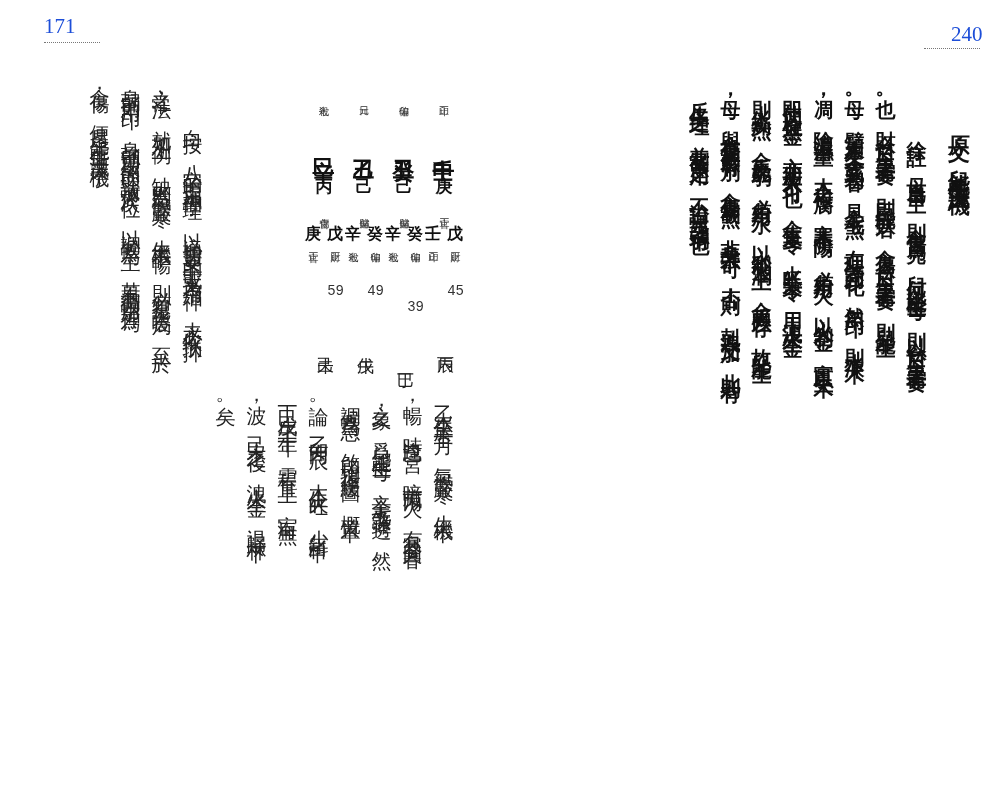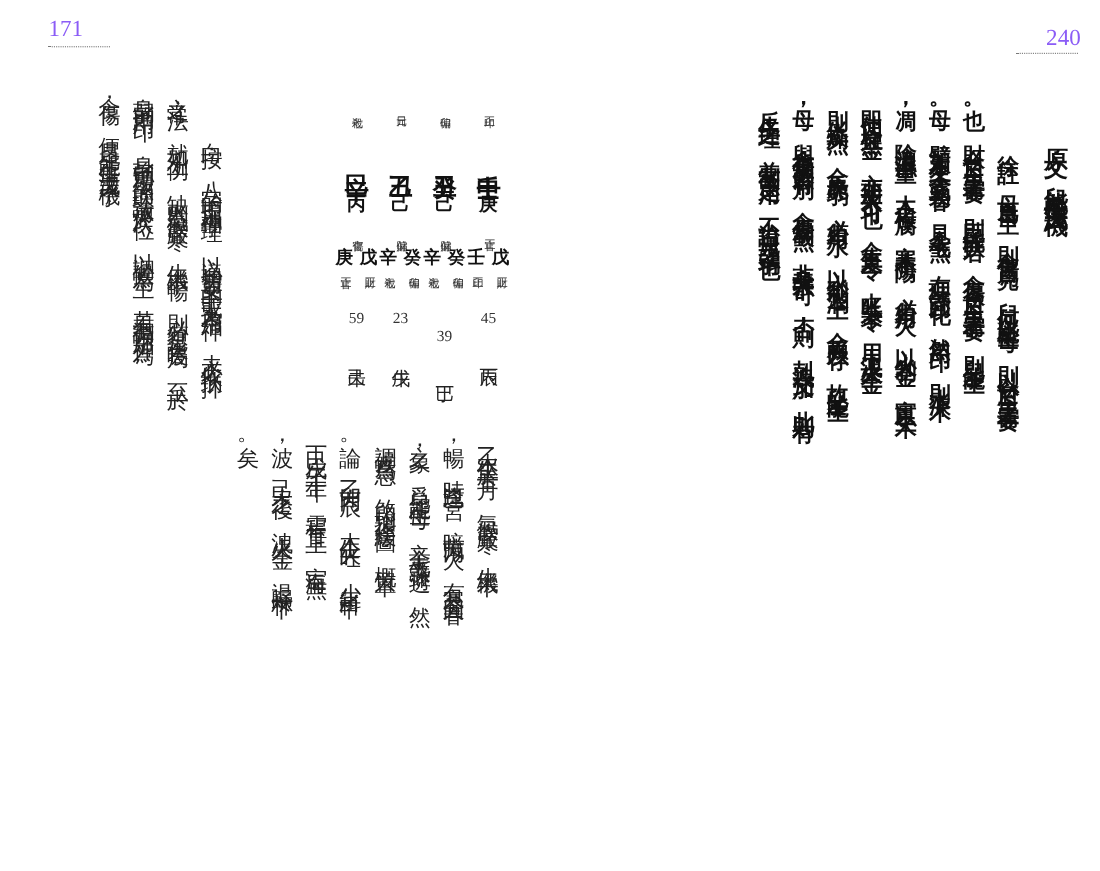--- a/index.html
+++ b/index.html
@@ -1,33 +1,33 @@
 <!DOCTYPE html>
 <html><head>
 <meta charset="utf-8">
 <style>
   html, body { margin:0; padding:0; background:#ffffff; }
   body { width:1000px; height:792px; position:relative; overflow:hidden;
          font-family:"DejaVu Serif","Liberation Serif",serif; color:#111; }
-  .page-num { position:absolute; font-size:21px; font-family:"Liberation Serif","DejaVu Serif",serif; color:#8b5cf6; }
+  .page-num { position:absolute; font-size:21px; font-family:"Liberation Serif","DejaVu Serif",serif; color:#1d4ed8; }
   .page-rule { position:absolute; height:2px; border-top:1px dotted #777; }
   .col { position:absolute; writing-mode:vertical-rl; text-orientation:upright;
          font-size:20px; line-height:26px; letter-spacing:5.3px; white-space:nowrap; }
   .bold { font-weight:bold; }
   .light { color:#222; }
   .chart-col { position:absolute; writing-mode:vertical-rl; text-orientation:upright; }
   .pillar { position:absolute; width:40px; text-align:center; }
   .role { font-size:10px; line-height:13px; color:#333; font-family:"DejaVu Sans","Liberation Sans",sans-serif; }
   .stem { font-size:22px; line-height:27px; font-weight:bold; font-family:"DejaVu Sans","Liberation Sans",sans-serif; }
   .hid-main { font-size:17px; line-height:21px; font-weight:bold; font-family:"DejaVu Sans","Liberation Sans",sans-serif; }
   .hid-role { font-size:10px; line-height:12px; color:#333; font-family:"DejaVu Sans","Liberation Sans",sans-serif; }
   .hidden-pair { position:absolute; width:44px; display:flex; flex-direction:row-reverse; justify-content:center; gap:2px; }
   .hp-item { display:flex; flex-direction:column; align-items:center; width:20px; }
   .hp-item .hid-main { font-size:16px; line-height:20px; }
-  .luck { position:absolute; width:40px; text-align:center; font-family:Liberation Serif, serif; }
+  .luck { position:absolute; width:40px; text-align:right; font-family:Liberation Mono, monospace; }
   .luck .age { font-size:14px; line-height:18px; color:#333; }
   .luck .gz { font-size:17px; line-height:22px; color:#222; }
 </style>
 </head>
 <body>
 
 <div>
   <div class="page-num" style="left:44px; top:14px;">171</div>
   <div class="page-rule" style="left:44px; top:42px; width:56px;"></div>
 
@@ -100,21 +100,21 @@
 
     <div class="luck" style="left:424px; top:282px;">
       <div class="age">45</div>
       <div class="chart-col gz" style="position:relative; margin:0 auto; height:44px;">丙辰</div>
     </div>
     <div class="luck" style="left:384px; top:298px;">
       <div class="age">39</div>
       <div class="chart-col gz" style="position:relative; margin:0 auto; height:44px;">丁巳</div>
     </div>
     <div class="luck" style="left:344px; top:282px;">
-      <div class="age">23</div>
+      <div class="age">49</div>
       <div class="chart-col gz" style="position:relative; margin:0 auto; height:44px;">戊午</div>
     </div>
     <div class="luck" style="left:304px; top:282px;">
       <div class="age">59</div>
       <div class="chart-col gz" style="position:relative; margin:0 auto; height:44px;">己未</div>
     </div>
   </div>
 
   <div>
     <div class="col light" style="left:431px; top:390px;">乙木生於十二月，氣候嚴寒，生機不</div>

